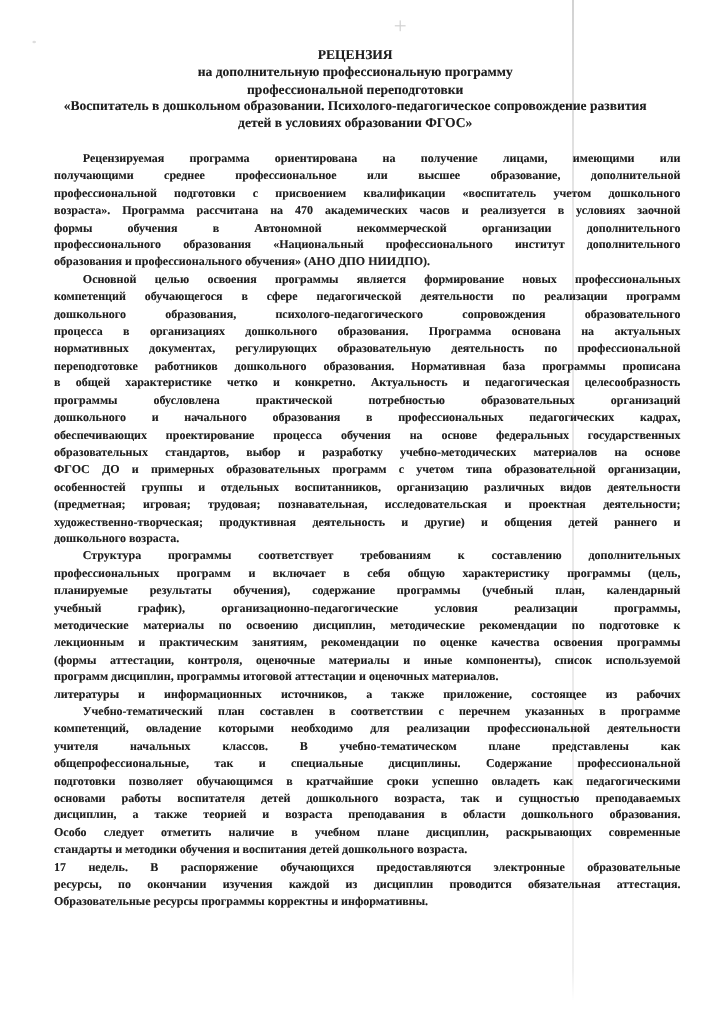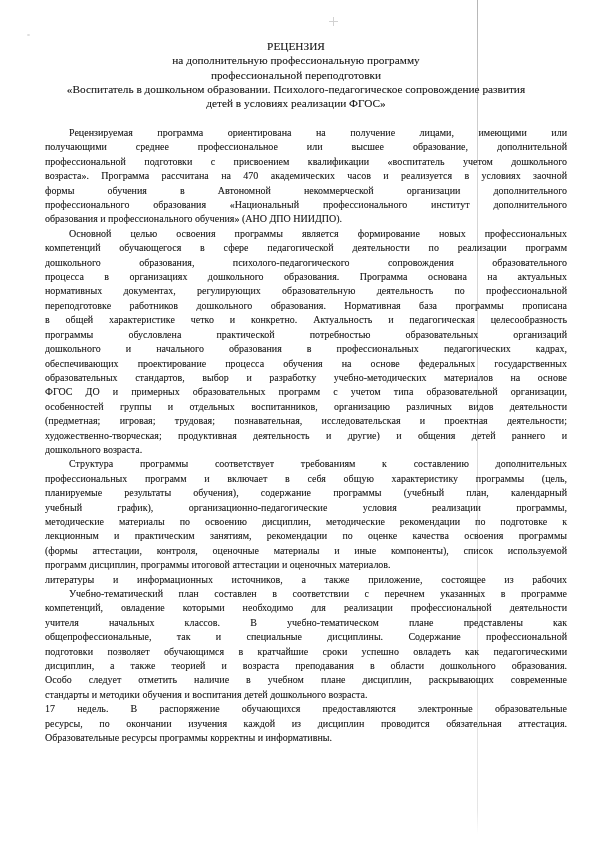--- a/index.html
+++ b/index.html
@@ -5,20 +5,21 @@
   html, body { margin: 0; padding: 0; background: #888; }
   .page {
     position: relative;
     width: 600px;
     height: 849px;
     margin: 0 auto;
     background: #ffffff;
     overflow: hidden;
     font-family: "Liberation Serif", "DejaVu Serif", serif;
     color: #1f1f1f;
+    font-weight: bold;
   }
   .fold-line {
     position: absolute;
     left: 477px;
     top: 0;
     width: 1px;
     height: 834px;
     background: linear-gradient(to bottom,
       rgba(120,120,120,0.55) 0%,
       rgba(150,150,150,0.40) 20%,
@@ -86,21 +87,21 @@
 
 <div class="page">
   <div class="fold-line"></div>
   <div class="plus-mark"></div>
   <div class="speck"></div>
   <div class="title">
       <div class="title-line">РЕЦЕНЗИЯ</div>
       <div class="title-line">на дополнительную профессиональную программу</div>
       <div class="title-line">профессиональной переподготовки</div>
       <div class="title-line">«Воспитатель в дошкольном образовании. Психолого-педагогическое сопровождение развития</div>
-      <div class="title-line">детей в условиях реализации ФГОС»</div>
+      <div class="title-line">детей в условиях образовании ФГОС»</div>
     </div>
   <div class="body-text">
       <div class="para">
         <div class="line first">Рецензируемая программа ориентирована на получение лицами, имеющими или</div>
         <div class="line">получающими среднее профессиональное или высшее образование, дополнительной</div>
         <div class="line">профессиональной подготовки с присвоением квалификации «воспитатель учетом дошкольного</div>
         <div class="line">возраста». Программа рассчитана на 470 академических часов и реализуется в условиях заочной</div>
         <div class="line">формы обучения в Автономной некоммерческой организации дополнительного</div>
         <div class="line">профессионального образования «Национальный профессионального институт дополнительного</div>
         <div class="line last">образования и профессионального обучения» (АНО ДПО НИИДПО).</div>
@@ -133,20 +134,21 @@
         <div class="line">(формы аттестации, контроля, оценочные материалы и иные компоненты), список используемой</div>
         <div class="line last">программ дисциплин, программы итоговой аттестации и оценочных материалов.</div>
         <div class="line">литературы и информационных источников, а также приложение, состоящее из рабочих</div>
       </div>
       <div class="para">
         <div class="line first">Учебно-тематический план составлен в соответствии с перечнем указанных в программе</div>
         <div class="line">компетенций, овладение которыми необходимо для реализации профессиональной деятельности</div>
         <div class="line">учителя начальных классов. В учебно-тематическом плане представлены как</div>
         <div class="line">общепрофессиональные, так и специальные дисциплины. Содержание профессиональной</div>
         <div class="line">подготовки позволяет обучающимся в кратчайшие сроки успешно овладеть как педагогическими</div>
+        <div class="line">основами работы воспитателя детей дошкольного возраста, так и сущностью преподаваемых</div>
         <div class="line">дисциплин, а также теорией и возраста преподавания в области дошкольного образования.</div>
         <div class="line">Особо следует отметить наличие в учебном плане дисциплин, раскрывающих современные</div>
         <div class="line last">стандарты и методики обучения и воспитания детей дошкольного возраста.</div>
       </div>
       <div class="para">
         <div class="line">17 недель. В распоряжение обучающихся предоставляются электронные образовательные</div>
         <div class="line">ресурсы, по окончании изучения каждой из дисциплин проводится обязательная аттестация.</div>
         <div class="line last">Образовательные ресурсы программы корректны и информативны.</div>
       </div>
     </div>

